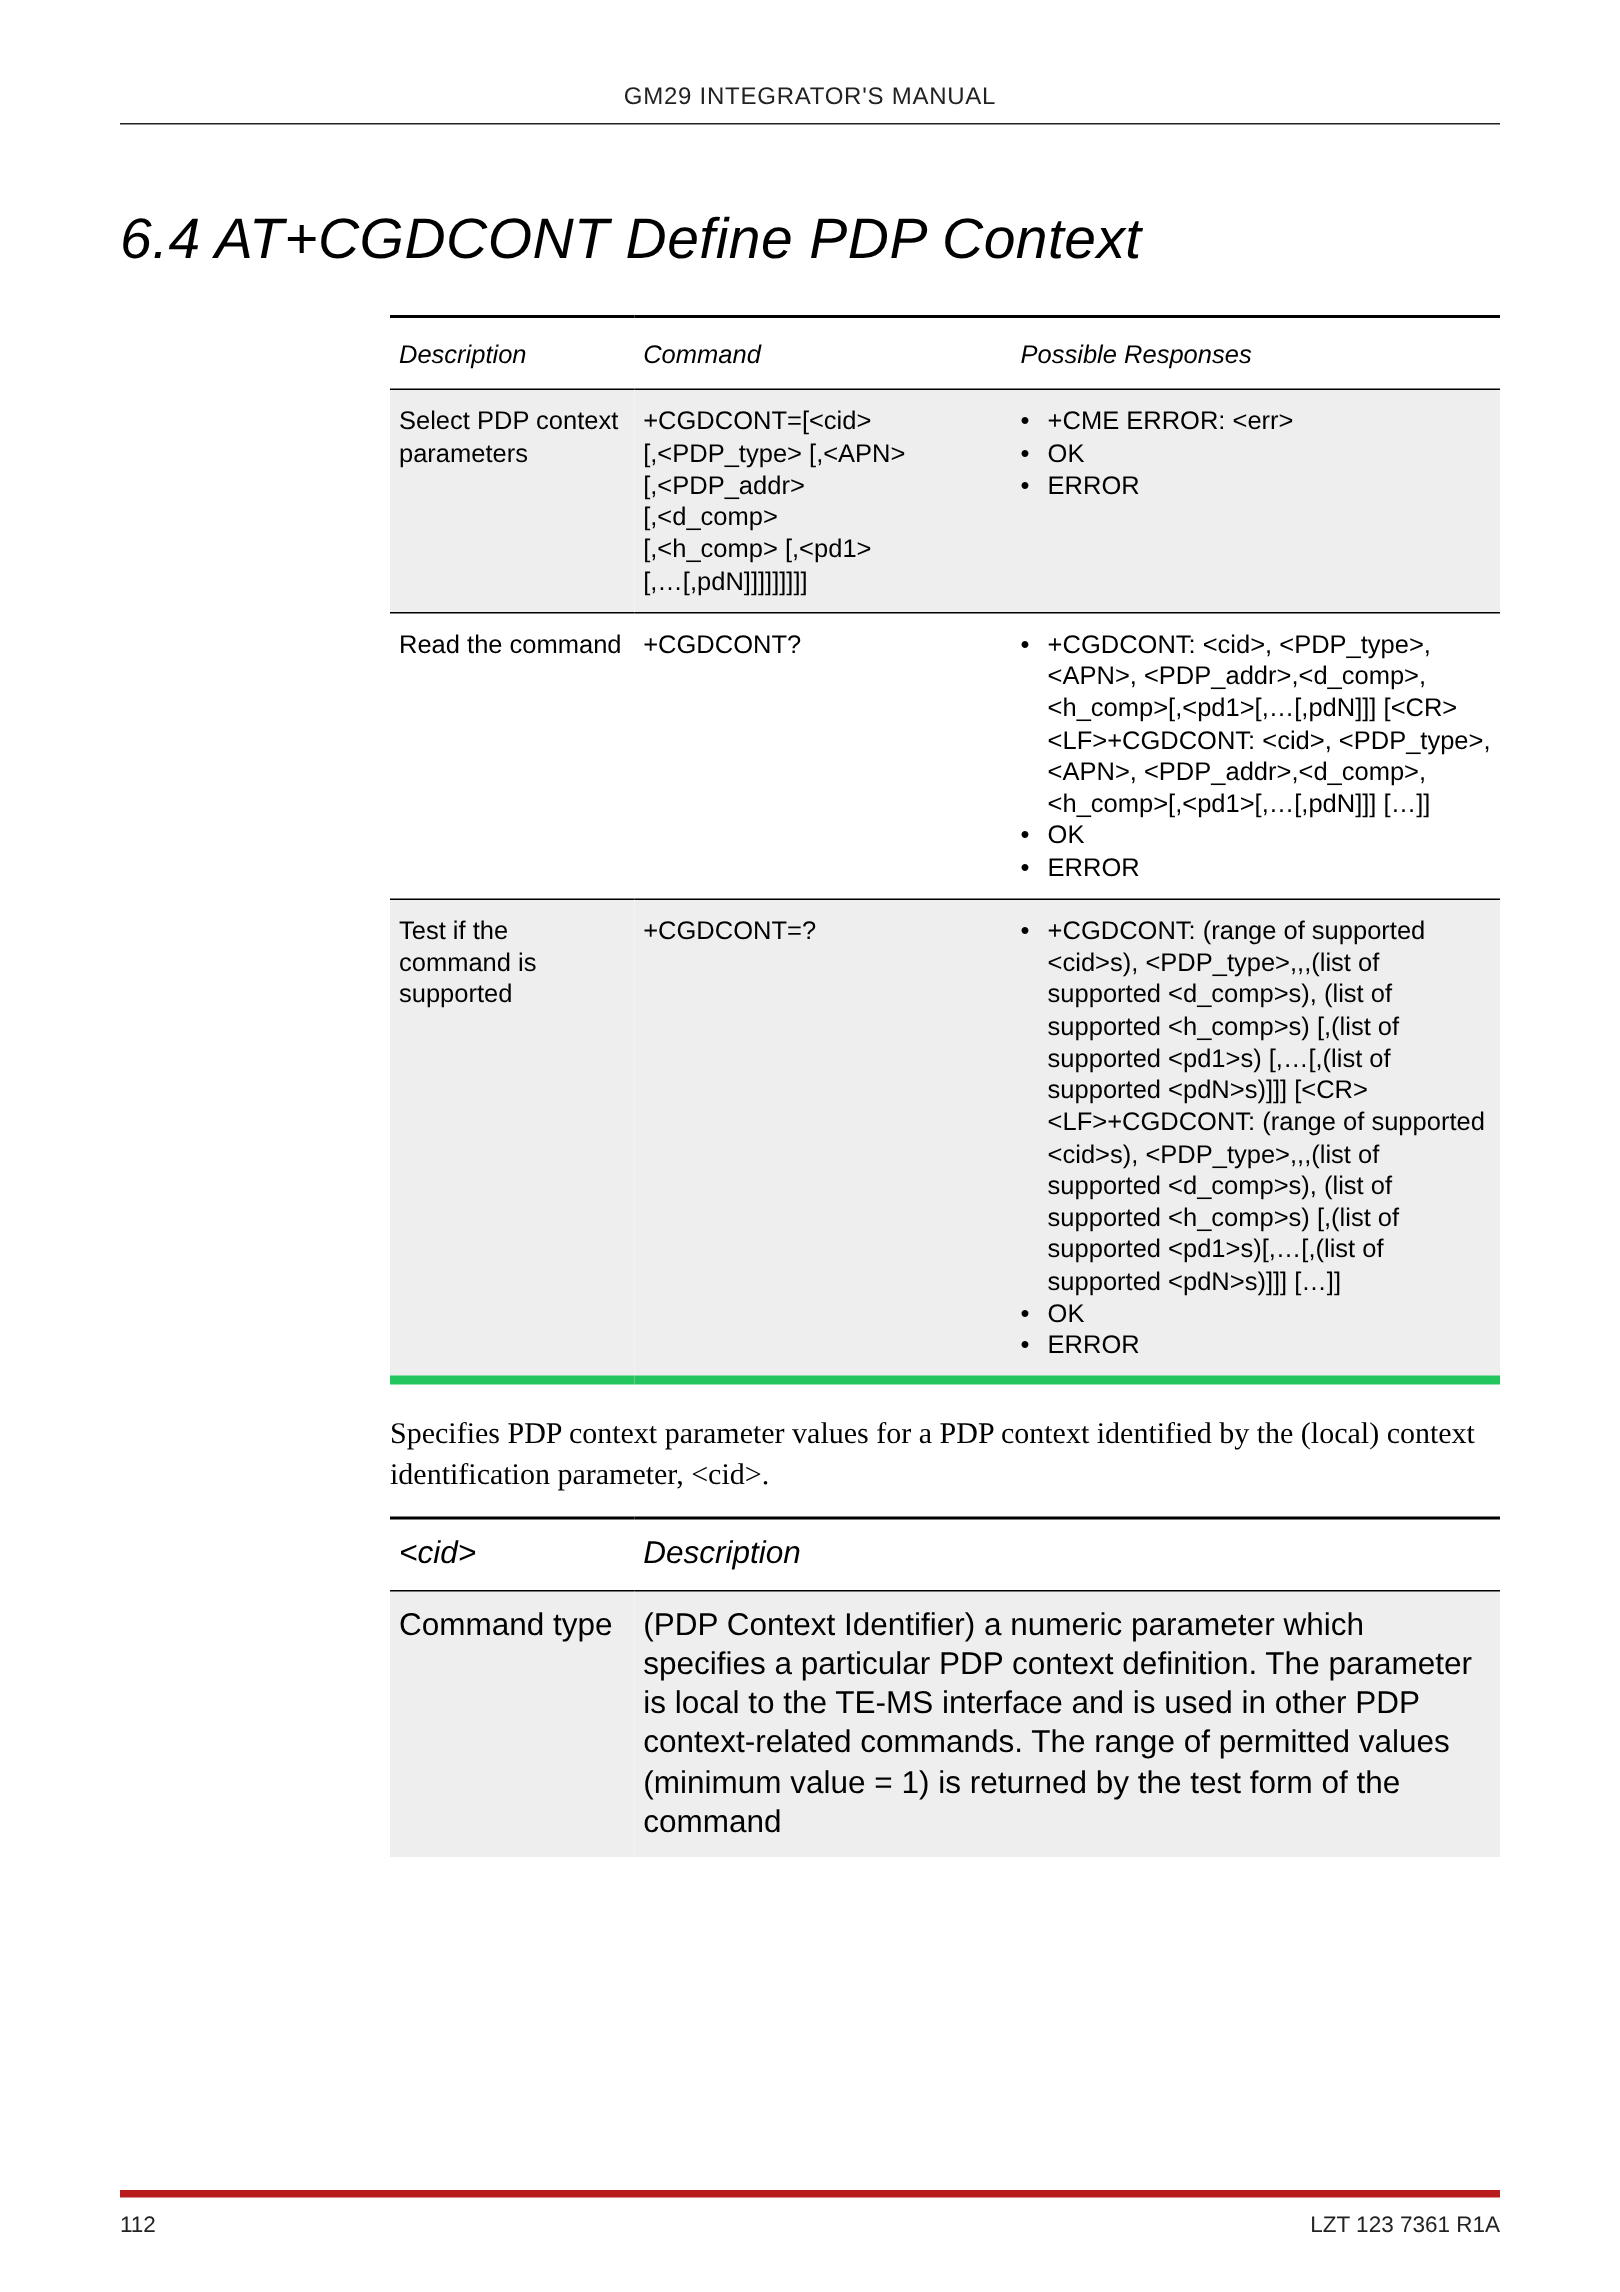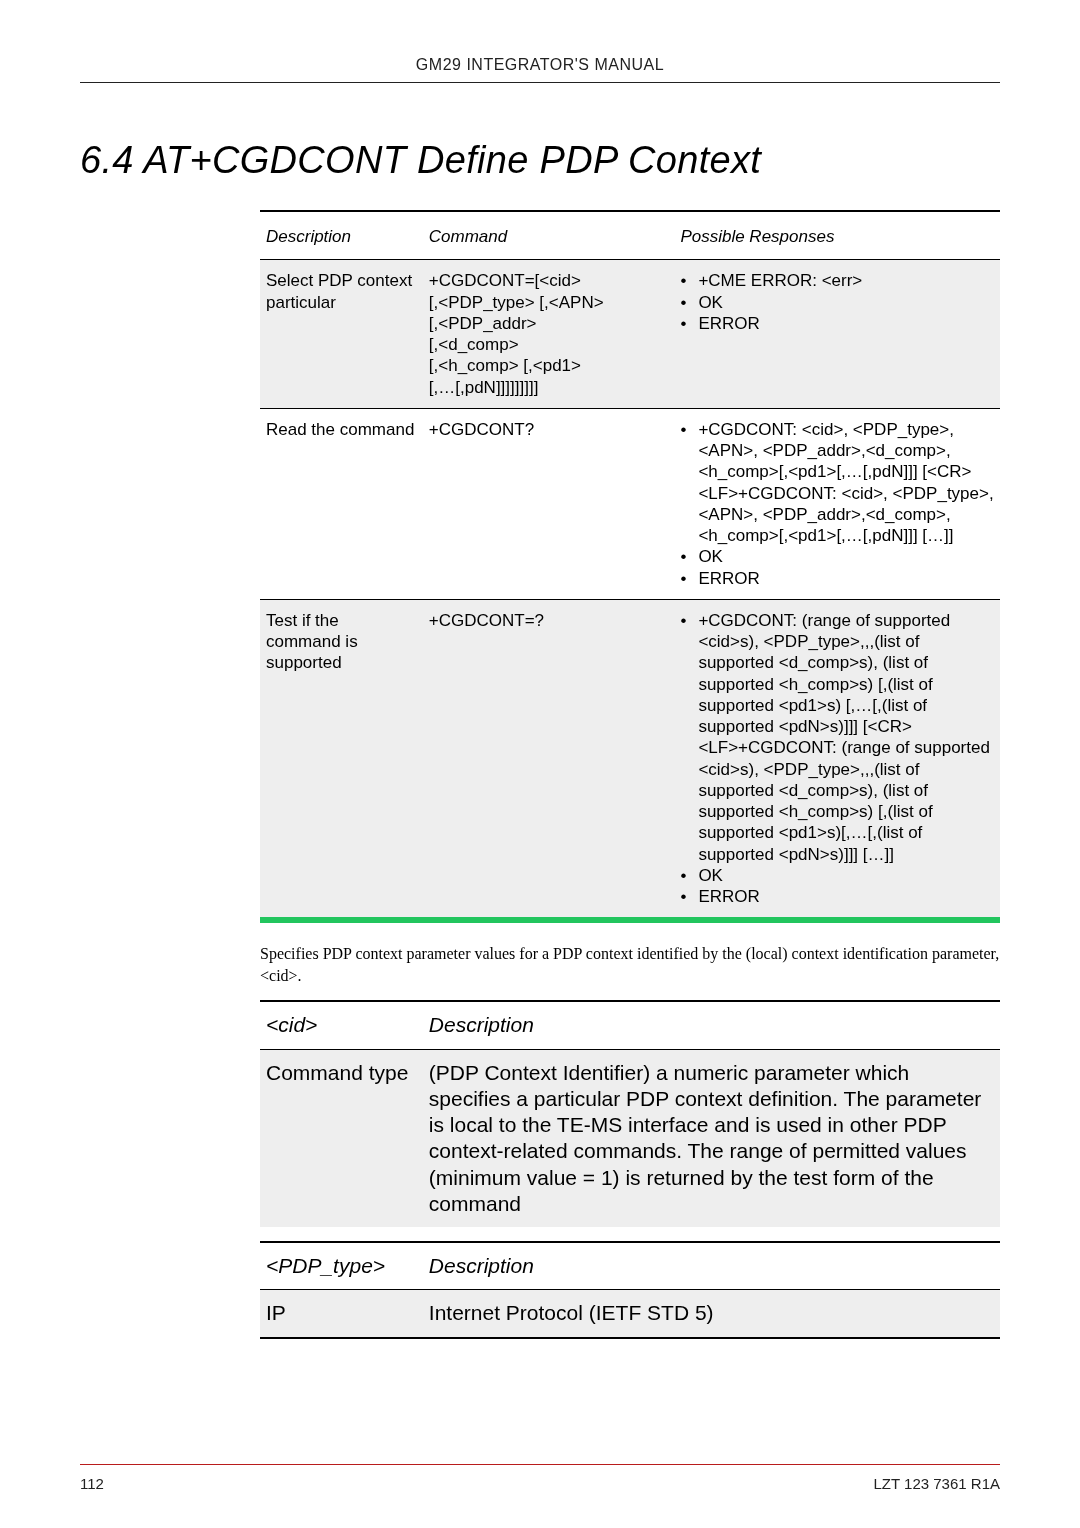--- a/index.html
+++ b/index.html
@@ -70,21 +70,21 @@
       padding-left: 18px;
     }
     ul.resp li::before {
       content: "•";
       position: absolute;
       left: 0;
       top: 0;
     }
     .para {
       font-family: "Times New Roman", Times, serif;
-      font-size: 16px;
+      font-size: 20px;
       margin: 20px 0 14px 0;
       line-height: 1.35;
     }
     table.def-table {
       width: 100%;
       border-collapse: collapse;
       font-size: 21px;
     }
     table.def-table td {
       vertical-align: top;
@@ -99,21 +99,21 @@
     table.def-table tr.last-row td {
       border-bottom: 2px solid #000;
     }
     .def-col1 { width: 22%; }
     .def-col2 { width: 78%; }
     .footer {
       position: absolute;
       bottom: 36px;
       left: 80px;
       right: 80px;
-      border-top: 1px solid #b91c1c;
+      border-top: 5px solid #b91c1c;
       padding-top: 10px;
       display: flex;
       justify-content: space-between;
       font-size: 15px;
       color: #222;
     }
   </style>
 </head>
 <body>
 
@@ -126,21 +126,21 @@
     <table class="cmd-table">
       <tbody>
           <tr class="hdr">
         <td class="col-desc">Description</td>
         <td class="col-cmd">Command</td>
         <td class="col-resp">Possible Responses</td>
       </tr>
       </tbody>
         <tbody id="t1-body">
           <tr class="alt">
-            <td>Select PDP context particular</td>
+            <td>Select PDP context parameters</td>
             <td>+CGDCONT=[&lt;cid&gt;<br>[,&lt;PDP_type&gt; [,&lt;APN&gt;<br>[,&lt;PDP_addr&gt;<br>[,&lt;d_comp&gt;<br>[,&lt;h_comp&gt; [,&lt;pd1&gt;<br>[,…[,pdN]]]]]]]]]</td>
             <td>
               <ul class="resp">
                 <li>+CME ERROR: &lt;err&gt;</li>
                 <li>OK</li>
                 <li>ERROR</li>
               </ul>
             </td>
           </tr>
           <tr>
@@ -178,33 +178,19 @@
       </tr>
       </tbody>
         <tbody id="t2-body">
           <tr class="alt">
             <td class="def-col1">Command type</td>
             <td class="def-col2">(PDP Context Identifier) a numeric parameter which specifies a particular PDP context definition. The parameter is local to the TE-MS interface and is used in other PDP context-related commands. The range of permitted values (minimum value = 1) is returned by the test form of the command</td>
           </tr>
         </tbody>
     </table>
 
-    <table class="def-table" style="margin-top:14px">
-      <tbody>
-          <tr class="hdr">
-        <td class="def-col1">&lt;PDP_type&gt;</td>
-        <td class="def-col2">Description</td>
-      </tr>
-      </tbody>
-        <tbody id="t3-body">
-          <tr class="alt last-row">
-            <td class="def-col1">IP</td>
-            <td class="def-col2">Internet Protocol (IETF STD 5)</td>
-          </tr>
-        </tbody>
-    </table>
   </div>
 </div>
 
 <div class="footer">
   <span>112</span>
   <span>LZT 123 7361 R1A</span>
 </div>
 
 </body></html>

